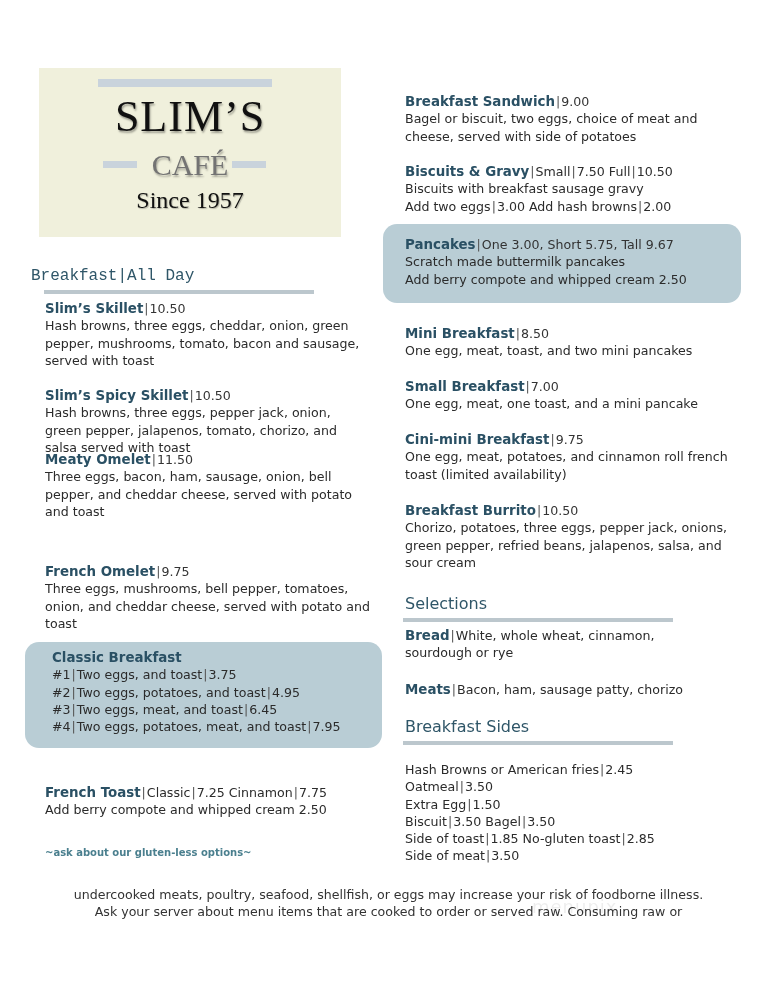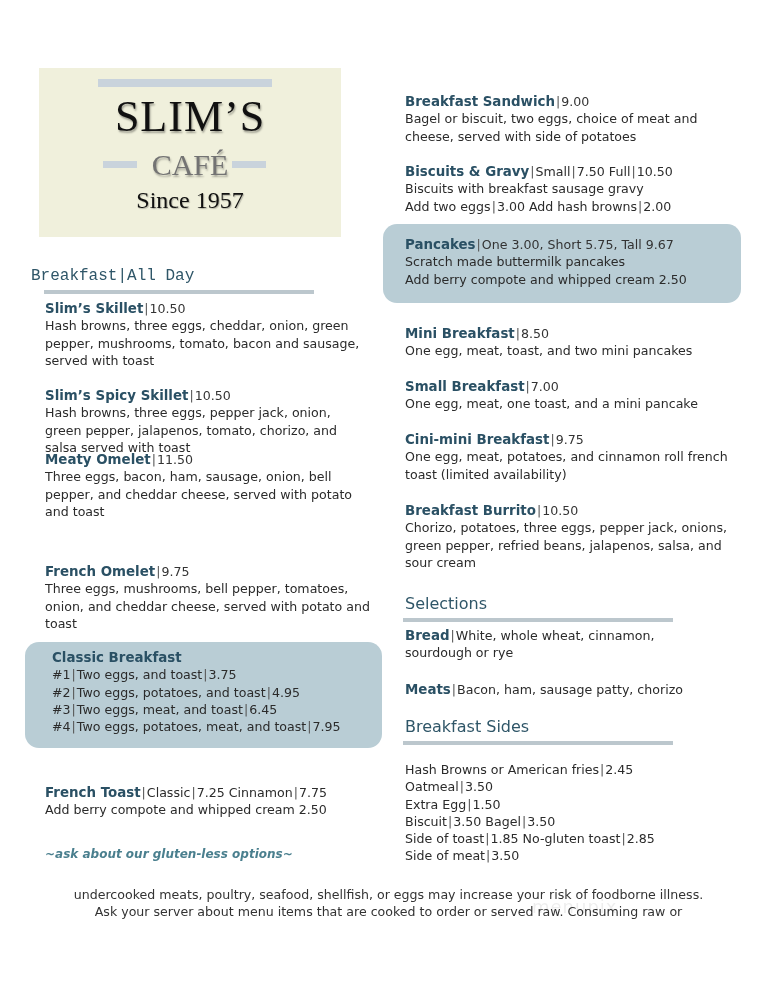--- a/index.html
+++ b/index.html
@@ -39,21 +39,21 @@
   .item .name { color: #2a5064; font-weight: bold; font-size: 13.4px; }
   .item .sep { color: #555; font-weight: normal; padding: 0 1px; }
   .item .price { color: #333; }
   .item .desc { display: block; }
 
   .highlight-box { position: absolute; background: #b9cdd5; border-radius: 14px; }
 
   .classic .line { display: block; }
   .sides .line { display: block; }
 
-  .gluten { position: absolute; left: 45px; top: 847px; font-size: 12px; font-weight: bold; color: #4a7f8e; font-style: italic; }
+  .gluten { position: absolute; left: 45px; top: 847px; font-size: 10px; font-weight: bold; color: #4a7f8e; }
 
   .disclaimer {
     position: absolute; left: 40px; top: 886px; width: 697px; text-align: center;
     font-size: 12.6px; line-height: 17px; color: #333;
   }
   .watermark {
     position: absolute; left: 532px; top: 896px; font-size: 18px; color: rgba(0,0,0,0.07);
     letter-spacing: 1px;
   }
 </style>

